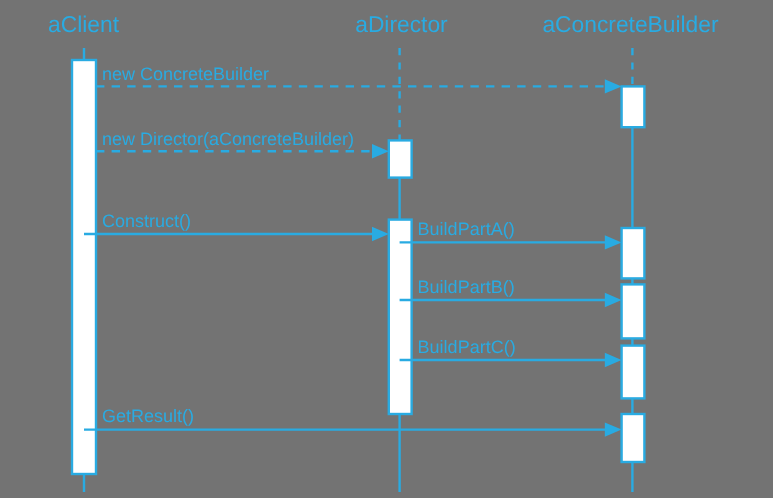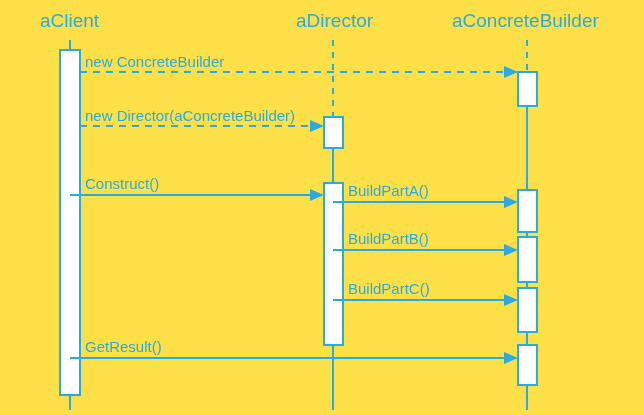--- a/index.html
+++ b/index.html
@@ -12,21 +12,21 @@
     width: 644px;
     height: 415px;
     font-family: "Liberation Sans", sans-serif;
     overflow: hidden;
     position: relative;
   }
   #diagram-root {
     position: relative;
     width: 644px;
     height: 415px;
-    background: #fde047;
+    background: #737373;
   }
   svg#seq-svg {
     display: block;
     width: 644px;
     height: 415px;
   }
   .lifeline-title {
     font-family: "Liberation Sans", sans-serif;
     font-size: 19px;
     fill: #29ABE2;

